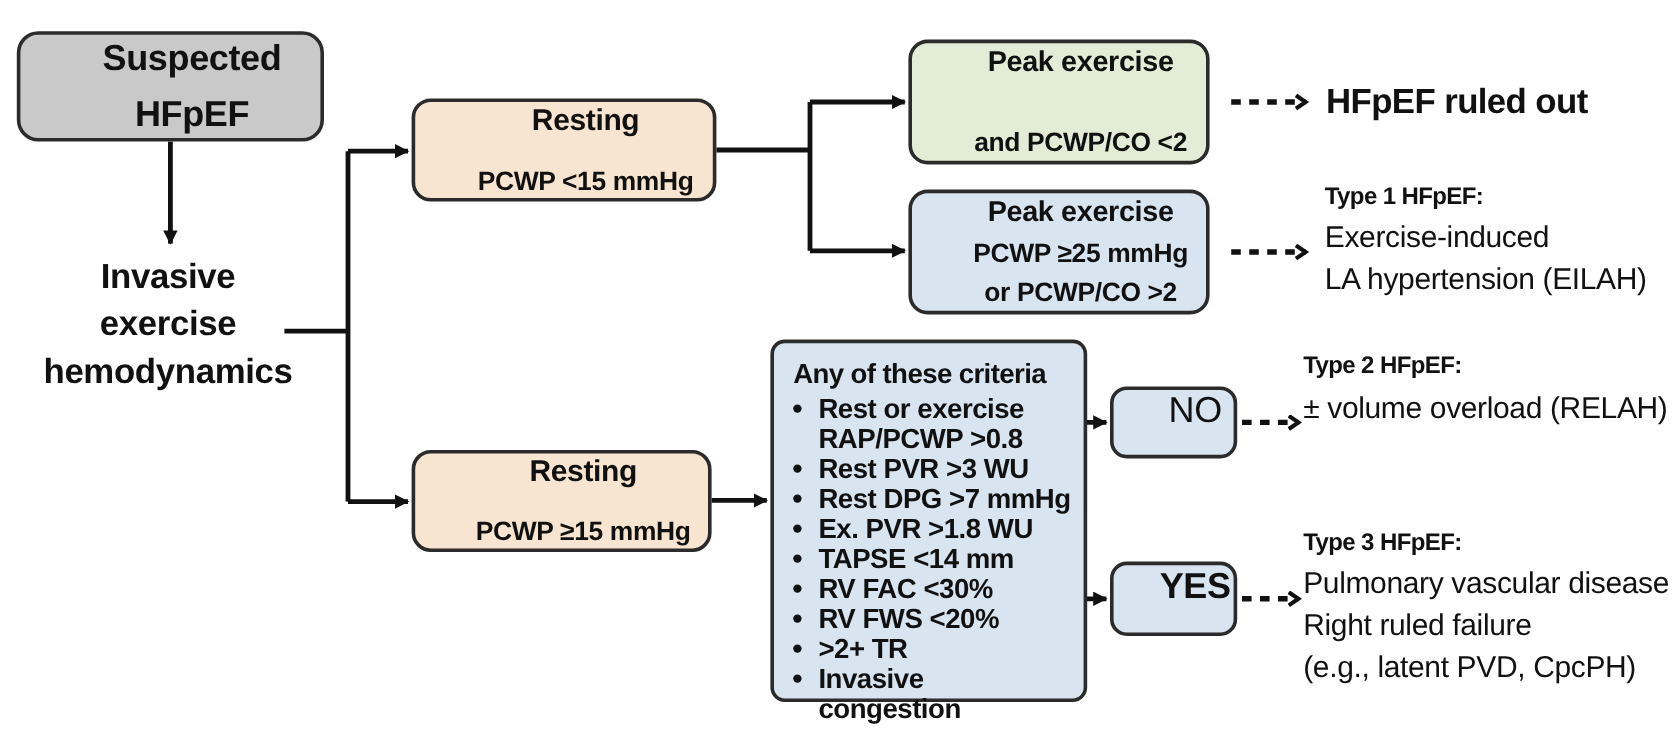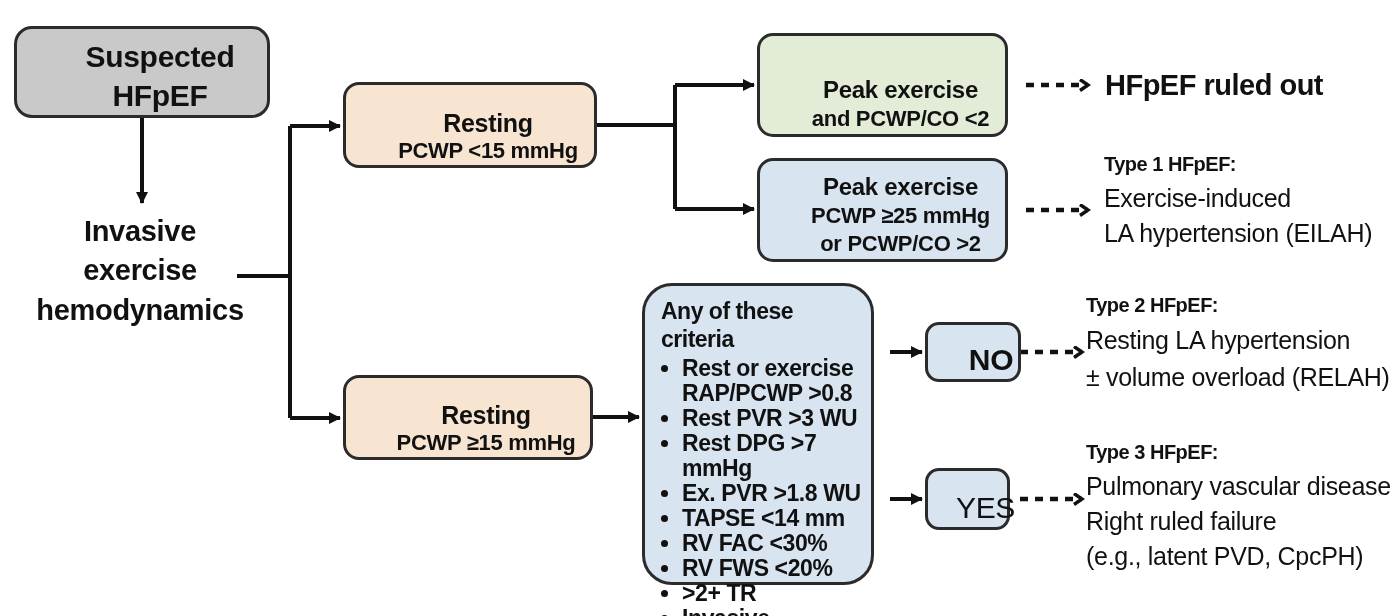--- a/index.html
+++ b/index.html
@@ -4,47 +4,47 @@
 <style>
   html,body{margin:0;padding:0;background:#fff;}
   #canvas{
     position:relative;width:1398px;height:616px;background:#ffffff;
     font-family:"Liberation Sans","DejaVu Sans",sans-serif;color:#111;
     letter-spacing:-0.3px;overflow:hidden;
   }
   #connectors{position:absolute;left:0;top:0;width:1398px;height:616px;z-index:1;}
   .node{
     position:absolute;z-index:2;border:3px solid #2b2b2b;border-radius:16px;
-    display:flex;flex-direction:column;align-items:center;justify-content:flex-end;
+    display:flex;flex-direction:column;align-items:center;justify-content:space-between;
     text-align:center;box-sizing:border-box;line-height:1.22;padding-left:36px;
   }
   .node .t{font-weight:bold;}
   .gray{background:#c9c9c9;}
   .peach{background:#f8e5d1;}
   .green{background:#e2ecd6;}
   .blue{background:#d8e5f1;}
 
   #suspected{left:14px;top:26px;width:256px;height:92px;font-size:30px;font-weight:bold;line-height:1.3;border-radius:18px;}
   #invasive{position:absolute;left:22px;top:212px;width:236px;z-index:2;text-align:center;
     font-size:29px;font-weight:bold;line-height:1.36;}
   #resting-low{left:343px;top:82px;width:254px;height:86px;}
   #resting-high{left:343px;top:375px;width:250px;height:85px;}
   .resting .t{font-size:25px;}
   .resting .v{font-size:22px;font-weight:bold;}
   #peak-low{left:757px;top:33px;width:251px;height:104px;line-height:1.3;}
   #peak-high{left:757px;top:158px;width:251px;height:104px;line-height:1.3;}
   .peak .t{font-size:24px;}
   .peak .v{font-size:22px;font-weight:bold;}
-  #criteria{left:642px;top:283px;width:232px;height:302px;border-radius:30px;
+  #criteria{left:642px;top:283px;width:264px;height:302px;border-radius:12px;
     align-items:flex-start;justify-content:flex-start;text-align:left;padding:11px 10px 8px 16px;}
   #criteria .t{font-size:23px;letter-spacing:-0.5px;}
   #criteria ul{margin:3px 0 0 0;padding:0 0 0 21px;}
   #criteria li{font-size:23px;font-weight:bold;line-height:25px;letter-spacing:-0.4px;}
-  #no-node{left:925px;top:322px;width:96px;height:60px;font-size:30px;font-weight:bold;border-radius:14px;}
-  #yes-node{left:925px;top:468px;width:85px;height:62px;font-size:30px;font-weight:normal;border-radius:14px;}
+  #no-node{left:925px;top:322px;width:106px;height:60px;font-size:30px;font-weight:normal;border-radius:14px;}
+  #yes-node{left:925px;top:468px;width:106px;height:62px;font-size:30px;font-weight:bold;border-radius:14px;}
 
   .outcome{position:absolute;z-index:2;text-align:left;}
   .outcome .h{font-size:20px;font-weight:bold;margin:0 0 5px 0;letter-spacing:-0.5px;}
   .outcome .l{font-size:25px;line-height:35px;}
   #ruled-out{left:1105px;top:69px;}
   #ruled-out .h{font-size:29px;margin:0;}
   #type1{left:1104px;top:153px;}
   #type2{left:1086px;top:294px;}
   #type2 .l{line-height:37px;}
   #type3{left:1086px;top:441px;}
@@ -145,21 +145,20 @@
   </div>
 
   <div id="type1" class="outcome">
     <div class="h">Type 1 HFpEF:</div>
     <div class="l">Exercise-induced</div>
     <div class="l">LA hypertension (EILAH)</div>
   </div>
 
   <div id="type2" class="outcome">
     <div class="h">Type 2 HFpEF:</div>
-    <div class="l">Resting LA hypertension</div>
     <div class="l">± volume overload (RELAH)</div>
   </div>
 
   <div id="type3" class="outcome">
     <div class="h">Type 3 HFpEF:</div>
     <div class="l">Pulmonary vascular disease</div>
     <div class="l">Right ruled failure</div>
     <div class="l">(e.g., latent PVD, CpcPH)</div>
   </div>
 

